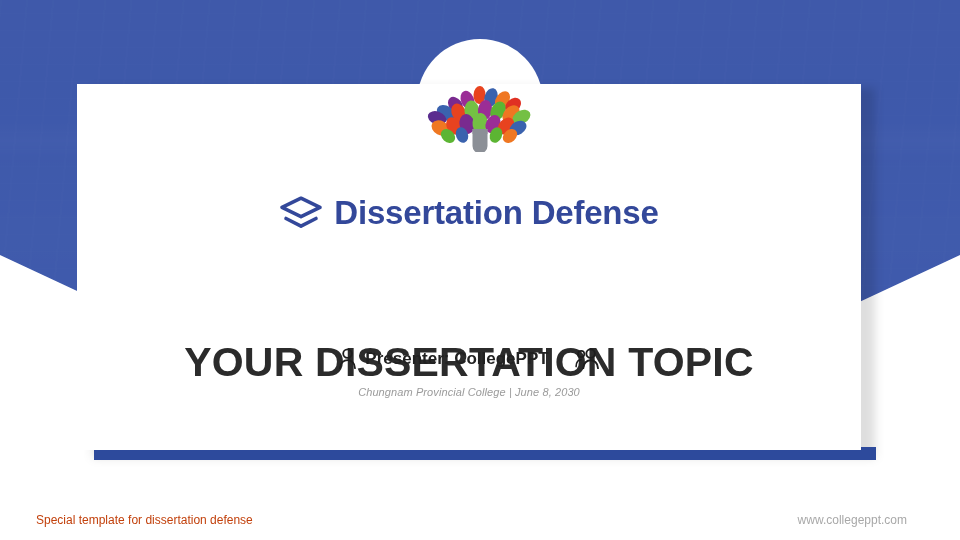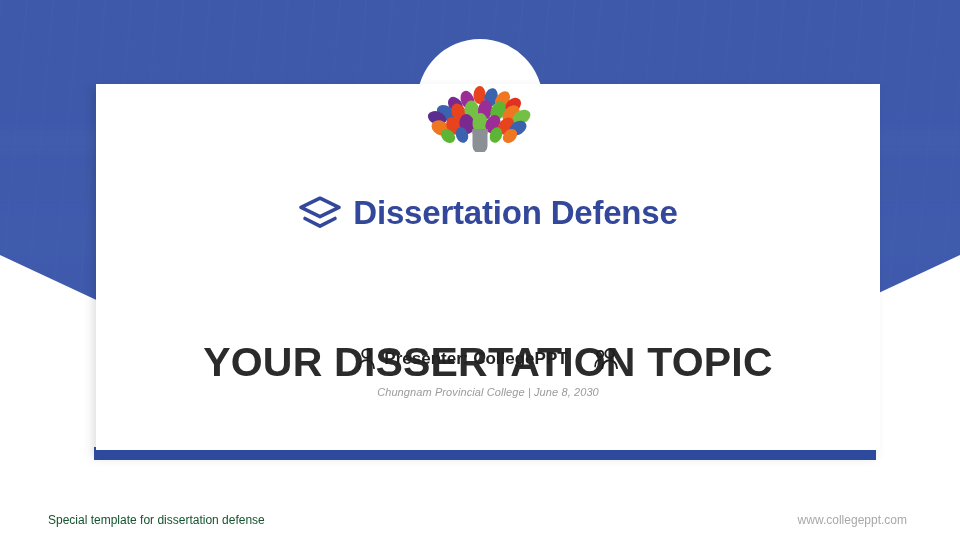--- a/index.html
+++ b/index.html
@@ -95,21 +95,21 @@
   .card-bar {
     position: absolute;
     left: 94px;
     top: 447px;
     width: 782px;
     height: 13px;
     background: #2d4a9c;
   }
   .card {
     position: absolute;
-    left: 96px;
+    left: 77px;
     top: 84px;
     width: 784px;
     height: 366px;
     background: #ffffff;
   }
 
   
   .tree-logo {
     position: absolute;
     left: 424px;
@@ -187,23 +187,22 @@
     white-space: nowrap;
     font-style: italic;
   }
 
   
   .footer-left {
     position: absolute;
     left: 36px;
     top: 513px;
     font-size: 12px;
-    color: #14532d;
-    white-space: nowrap;
-    margin-left: 12px;
+    color: #c2410c;
+    white-space: nowrap;
   }
   .footer-right {
     position: absolute;
     right: 53px;
     top: 513px;
     font-size: 12px;
     color: #a8a8a8;
     white-space: nowrap;
   }
 </style>

